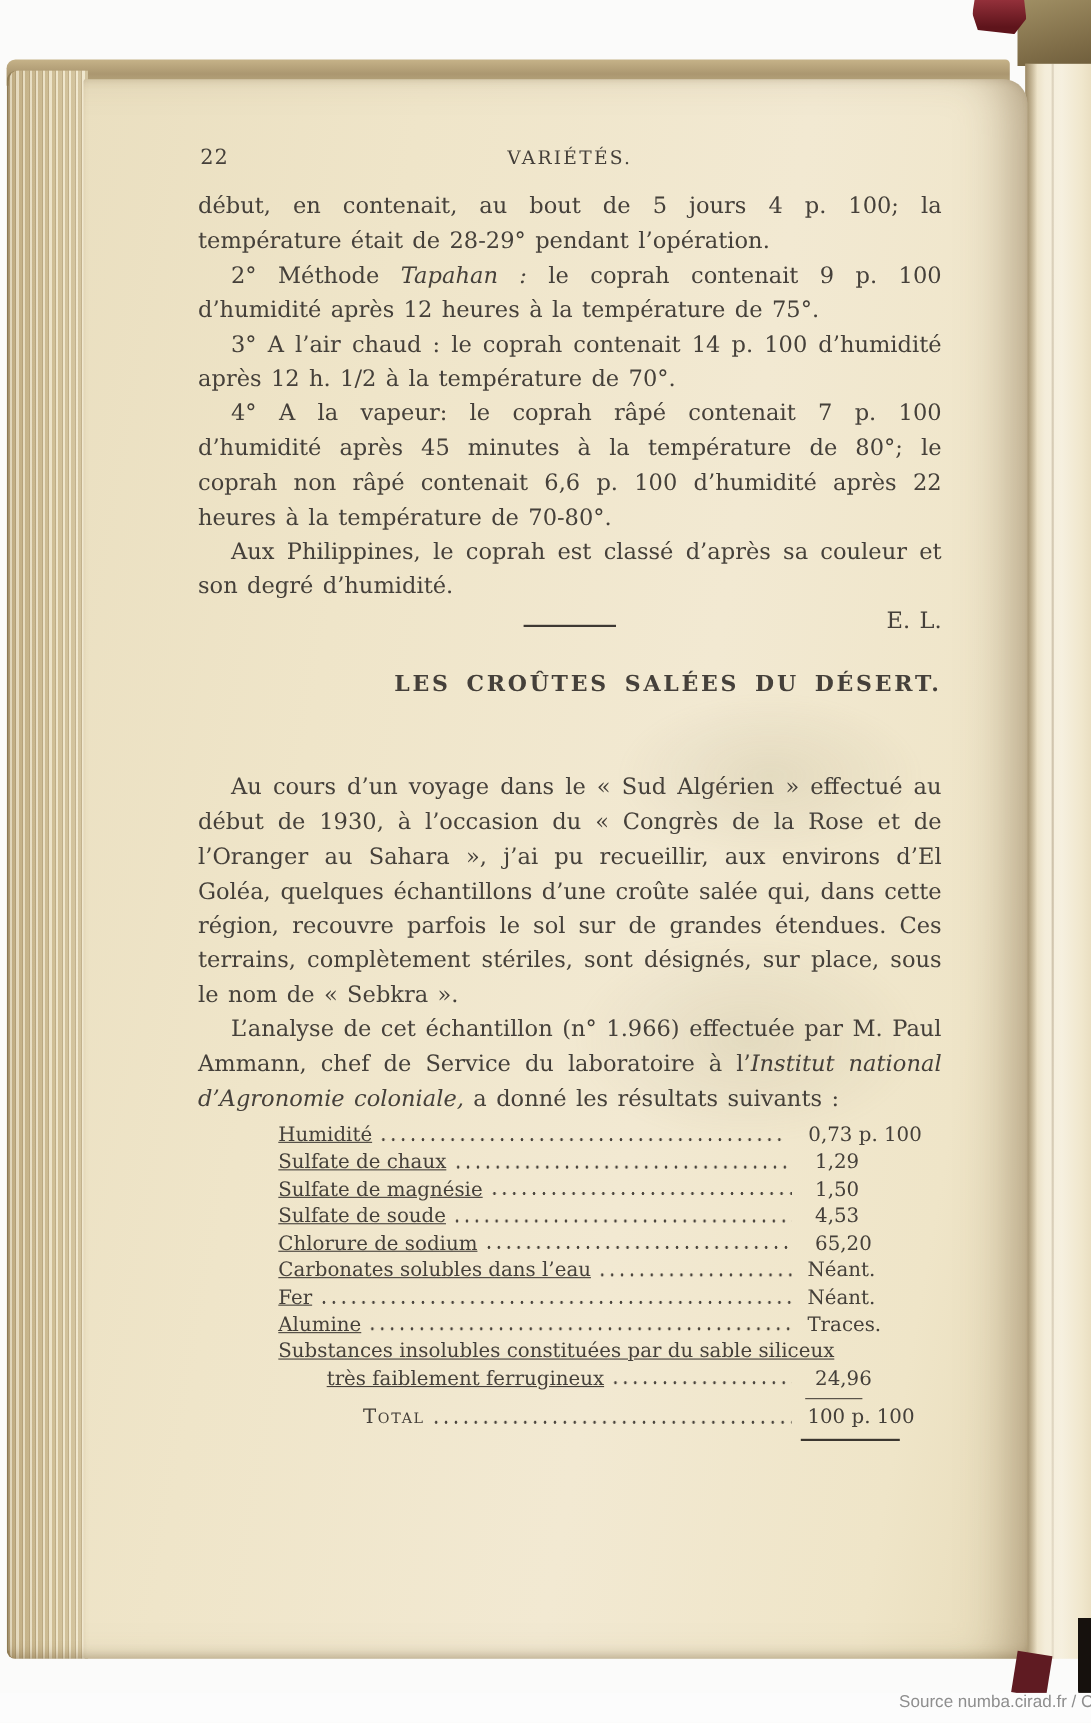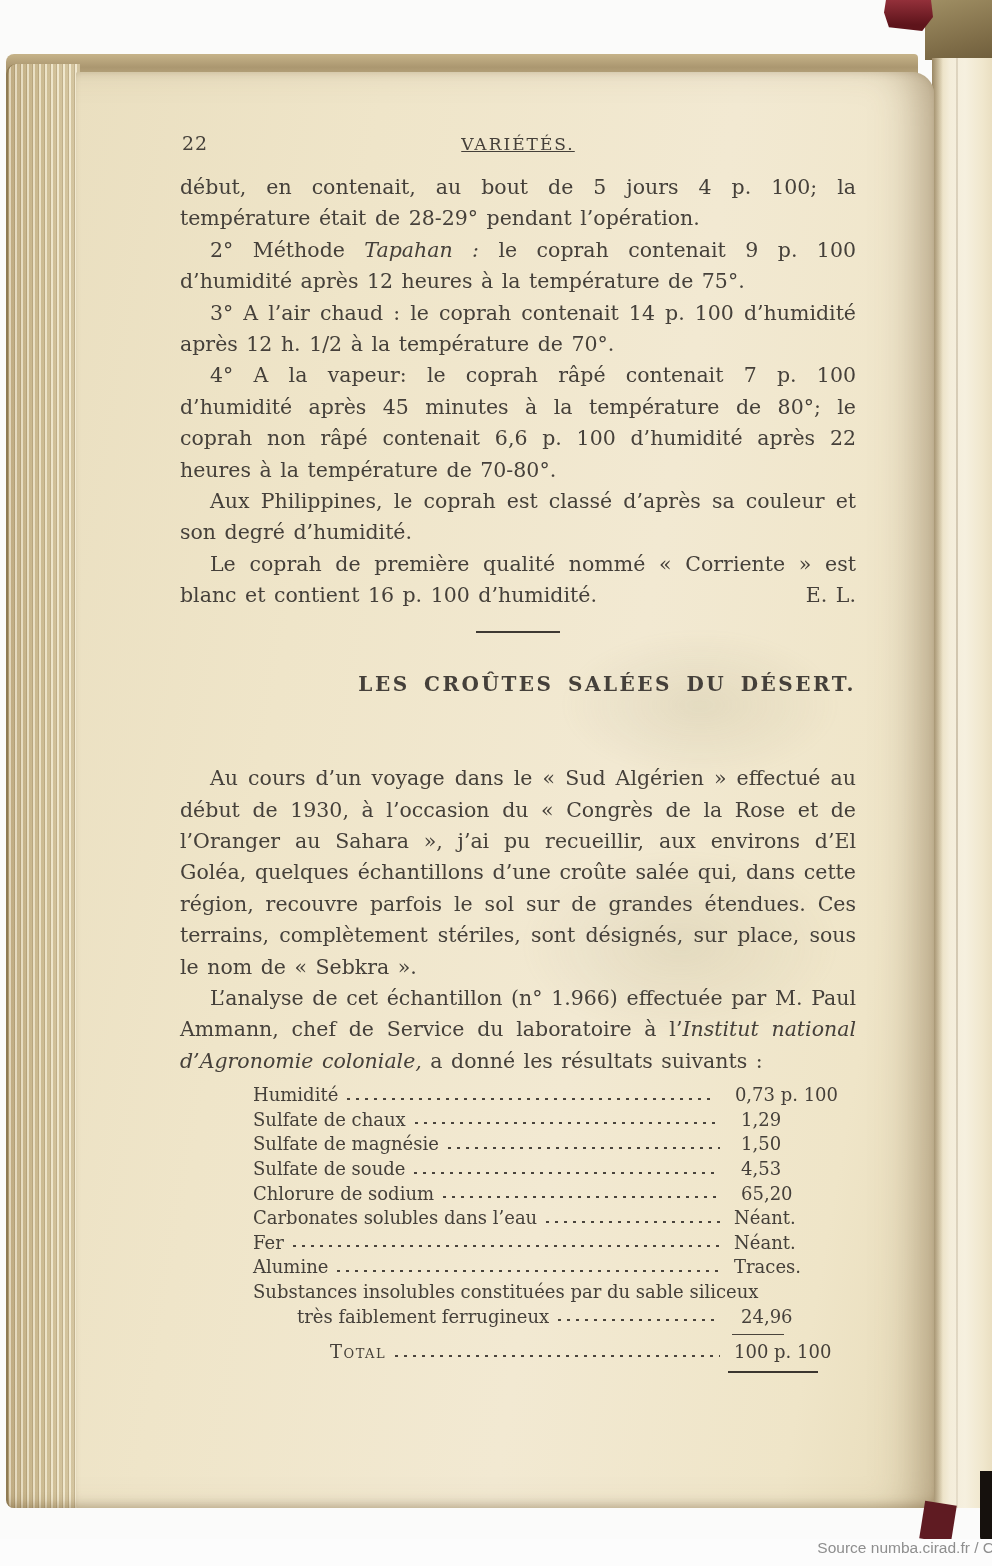--- a/index.html
+++ b/index.html
@@ -73,36 +73,36 @@
   .ghost-a { left:560px; top:630px; width:280px; height:150px; }
   .ghost-b { left:520px; top:850px; width:320px; height:190px; }
 
   
   .content {
     position:absolute; left:180px; top:126px; width:676px;
     color:#45403a; font-size:20.5px; line-height:31.4px;
   }
   .folio-row { position:relative; height:46px; }
   .pagenum { position:absolute; left:2px; top:2px; font-size:19px; letter-spacing:1px; }
-  .running { position:absolute; left:0; right:0; top:3px; text-align:center; font-size:17px; letter-spacing:2px;text-decoration:underline; }
+  .running { position:absolute; left:0; right:0; top:3px; text-align:center; font-size:17px; letter-spacing:2px; }
 
   .para { margin:0; text-align:justify; word-spacing:2px; }
   .para.ind { text-indent:30px; }
   .para em { font-style:italic; }
   .sig { float:right; }
 
   .divider { width:84px; height:2px; background:#3e3933; margin:19px auto 0; }
   .section-title {
     text-align:right; font-weight:700; font-size:20px;
     letter-spacing:2.5px; word-spacing:5px; margin:36px 0 63px;
   }
 
   .analysis { margin:6px 0 0 73px; width:585px; font-size:18px; line-height:24.6px; }
   .trow { display:flex; align-items:baseline; }
-  .tlabel { white-space:nowrap; }
+  .tlabel { white-space:nowrap;text-decoration:underline; }
   .tlabel.cont { padding-left:44px;text-align:center; }
   .tdots {
     flex:1 1 auto; height:8px; align-self:flex-end; margin:0 6px 5px 6px;
     background-image:radial-gradient(circle, #4a443c 1.15px, rgba(0,0,0,0) 1.45px);
     background-size:9px 8px; background-repeat:repeat-x; background-position:left center;
   }
   .tvalue { flex:0 0 112px; padding-left:8px; box-sizing:border-box; white-space:nowrap; }
   .tvalue.num { padding-left:15px; }
   .trow.total { margin-top:11px; }
   .total-label { font-variant:small-caps; letter-spacing:1.5px; margin-left:77px; white-space:nowrap; }
@@ -137,21 +137,21 @@
       <span class="pagenum">22</span>
       <span class="running">VARIÉTÉS.</span>
     </div>
 
     <div id="body1">
         <p class="para"><span>début, en contenait, au bout de 5 jours 4 p. 100; la température était de 28-29° pendant l’opération.</span></p>
         <p class="para ind"><span>2° Méthode </span><em>Tapahan :</em><span> le coprah contenait 9 p. 100 d’humidité après 12 heures à la température de 75°.</span></p>
         <p class="para ind"><span>3° A l’air chaud : le coprah contenait 14 p. 100 d’humidité après 12 h. 1/2 à la température de 70°.</span></p>
         <p class="para ind"><span>4° A la vapeur: le coprah râpé contenait 7 p. 100 d’humidité après 45 minutes à la température de 80°; le coprah non râpé contenait 6,6 p. 100 d’humidité après 22 heures à la température de 70-80°.</span></p>
         <p class="para ind"><span>Aux Philippines, le coprah est classé d’après sa couleur et son degré d’humidité.</span></p>
-        <p class="para ind"><span>Le coprah de première qualité nommé « Corriente » est blanc et contient 16 p. 100 d’humidité.</span><span class="sig">E. L.</span></p>
+        <p class="para ind"><span class="sig">E. L.</span></p>
       </div>
 
     <div class="divider"></div>
 
     <div class="section-title">LES CROÛTES SALÉES DU DÉSERT.</div>
 
     <div id="body2">
         <p class="para ind"><span>Au cours d’un voyage dans le « Sud Algérien » effectué au début de 1930, à l’occasion du « Congrès de la Rose et de l’Oranger au Sahara », j’ai pu recueillir, aux environs d’El Goléa, quelques échantillons d’une croûte salée qui, dans cette région, recouvre parfois le sol sur de grandes étendues. Ces terrains, complètement stériles, sont désignés, sur place, sous le nom de « Sebkra ».</span></p>
         <p class="para ind"><span>L’analyse de cet échantillon (n° 1.966) effectuée par M. Paul Ammann, chef de Service du laboratoire à l’</span><em>Institut national d’Agronomie coloniale,</em><span> a donné les résultats suivants :</span></p>
       </div>

